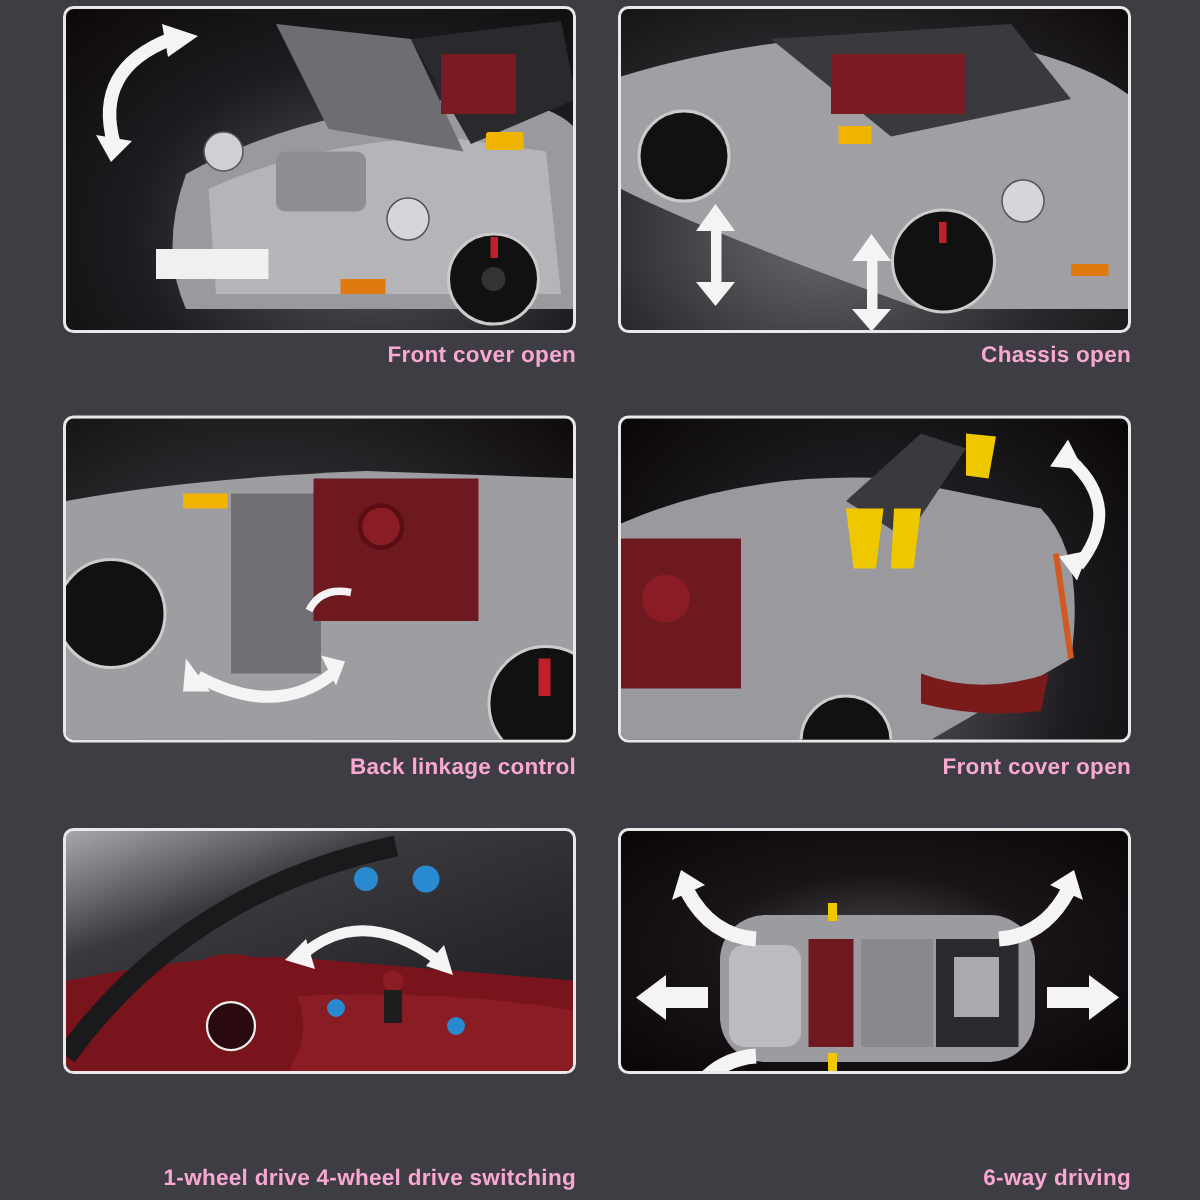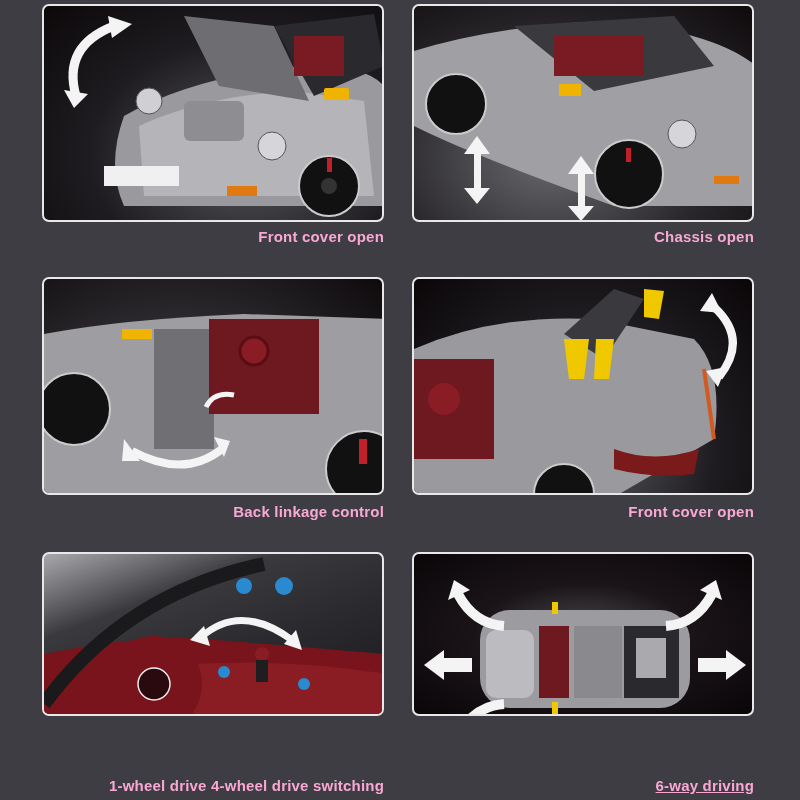--- a/index.html
+++ b/index.html
@@ -139,13 +139,13 @@
     <path d="M58 111 L24 111" stroke="#f4f4f4" stroke-width="14"></path>
     <polygon points="30,96 10,111 30,126" fill="#f4f4f4"></polygon>
     <path d="M90 150 Q60 152 44 182" stroke="#f4f4f4" stroke-width="10" fill="none"></path>
     <polygon points="30,178 38,196 54,186" fill="#f4f4f4"></polygon>
     <path d="M252 72 Q282 70 298 40" stroke="#f4f4f4" stroke-width="10" fill="none"></path>
     <polygon points="286,36 302,26 308,46" fill="#f4f4f4"></polygon>
     <path d="M284 111 L318 111" stroke="#f4f4f4" stroke-width="14"></path>
     <polygon points="312,96 332,111 312,126" fill="#f4f4f4"></polygon>
   </svg>
 </div>
-<div class="cap" style="left:412px;top:777px;width:342px;text-decoration:underline;">6-way driving</div>
+<div class="cap" style="left:412px;top:777px;width:342px;">6-way driving</div>
 
 </body></html>

